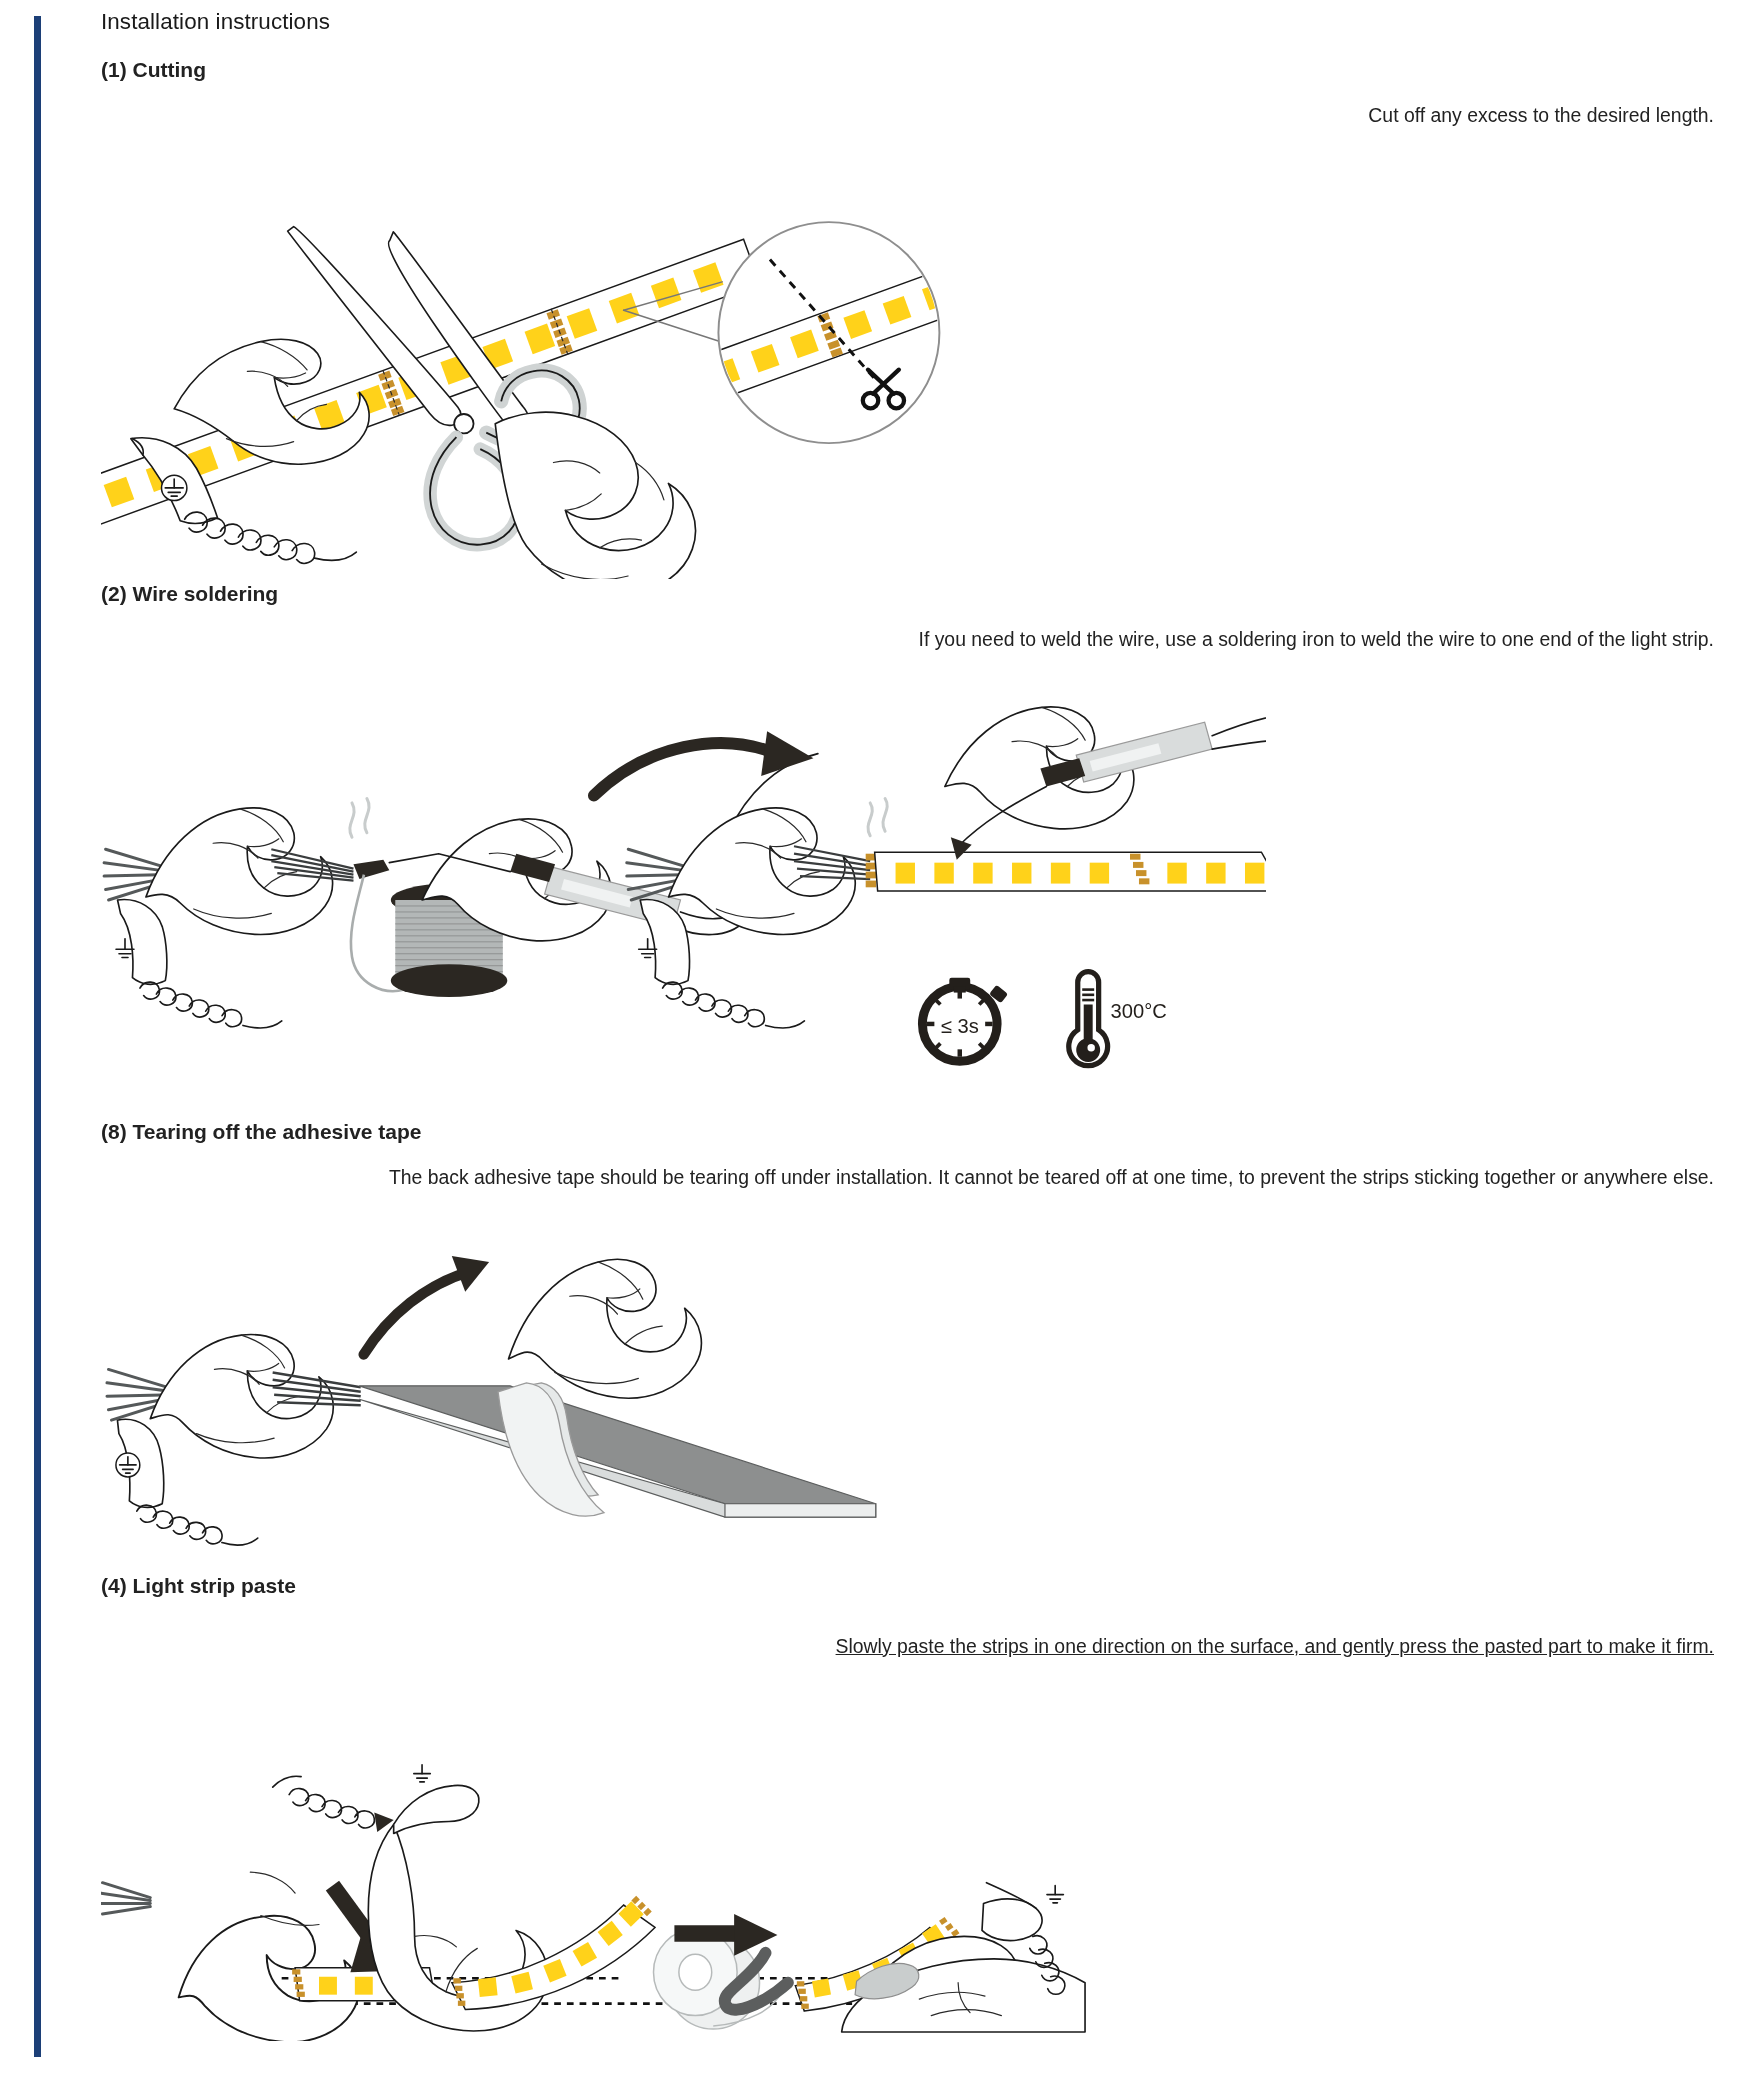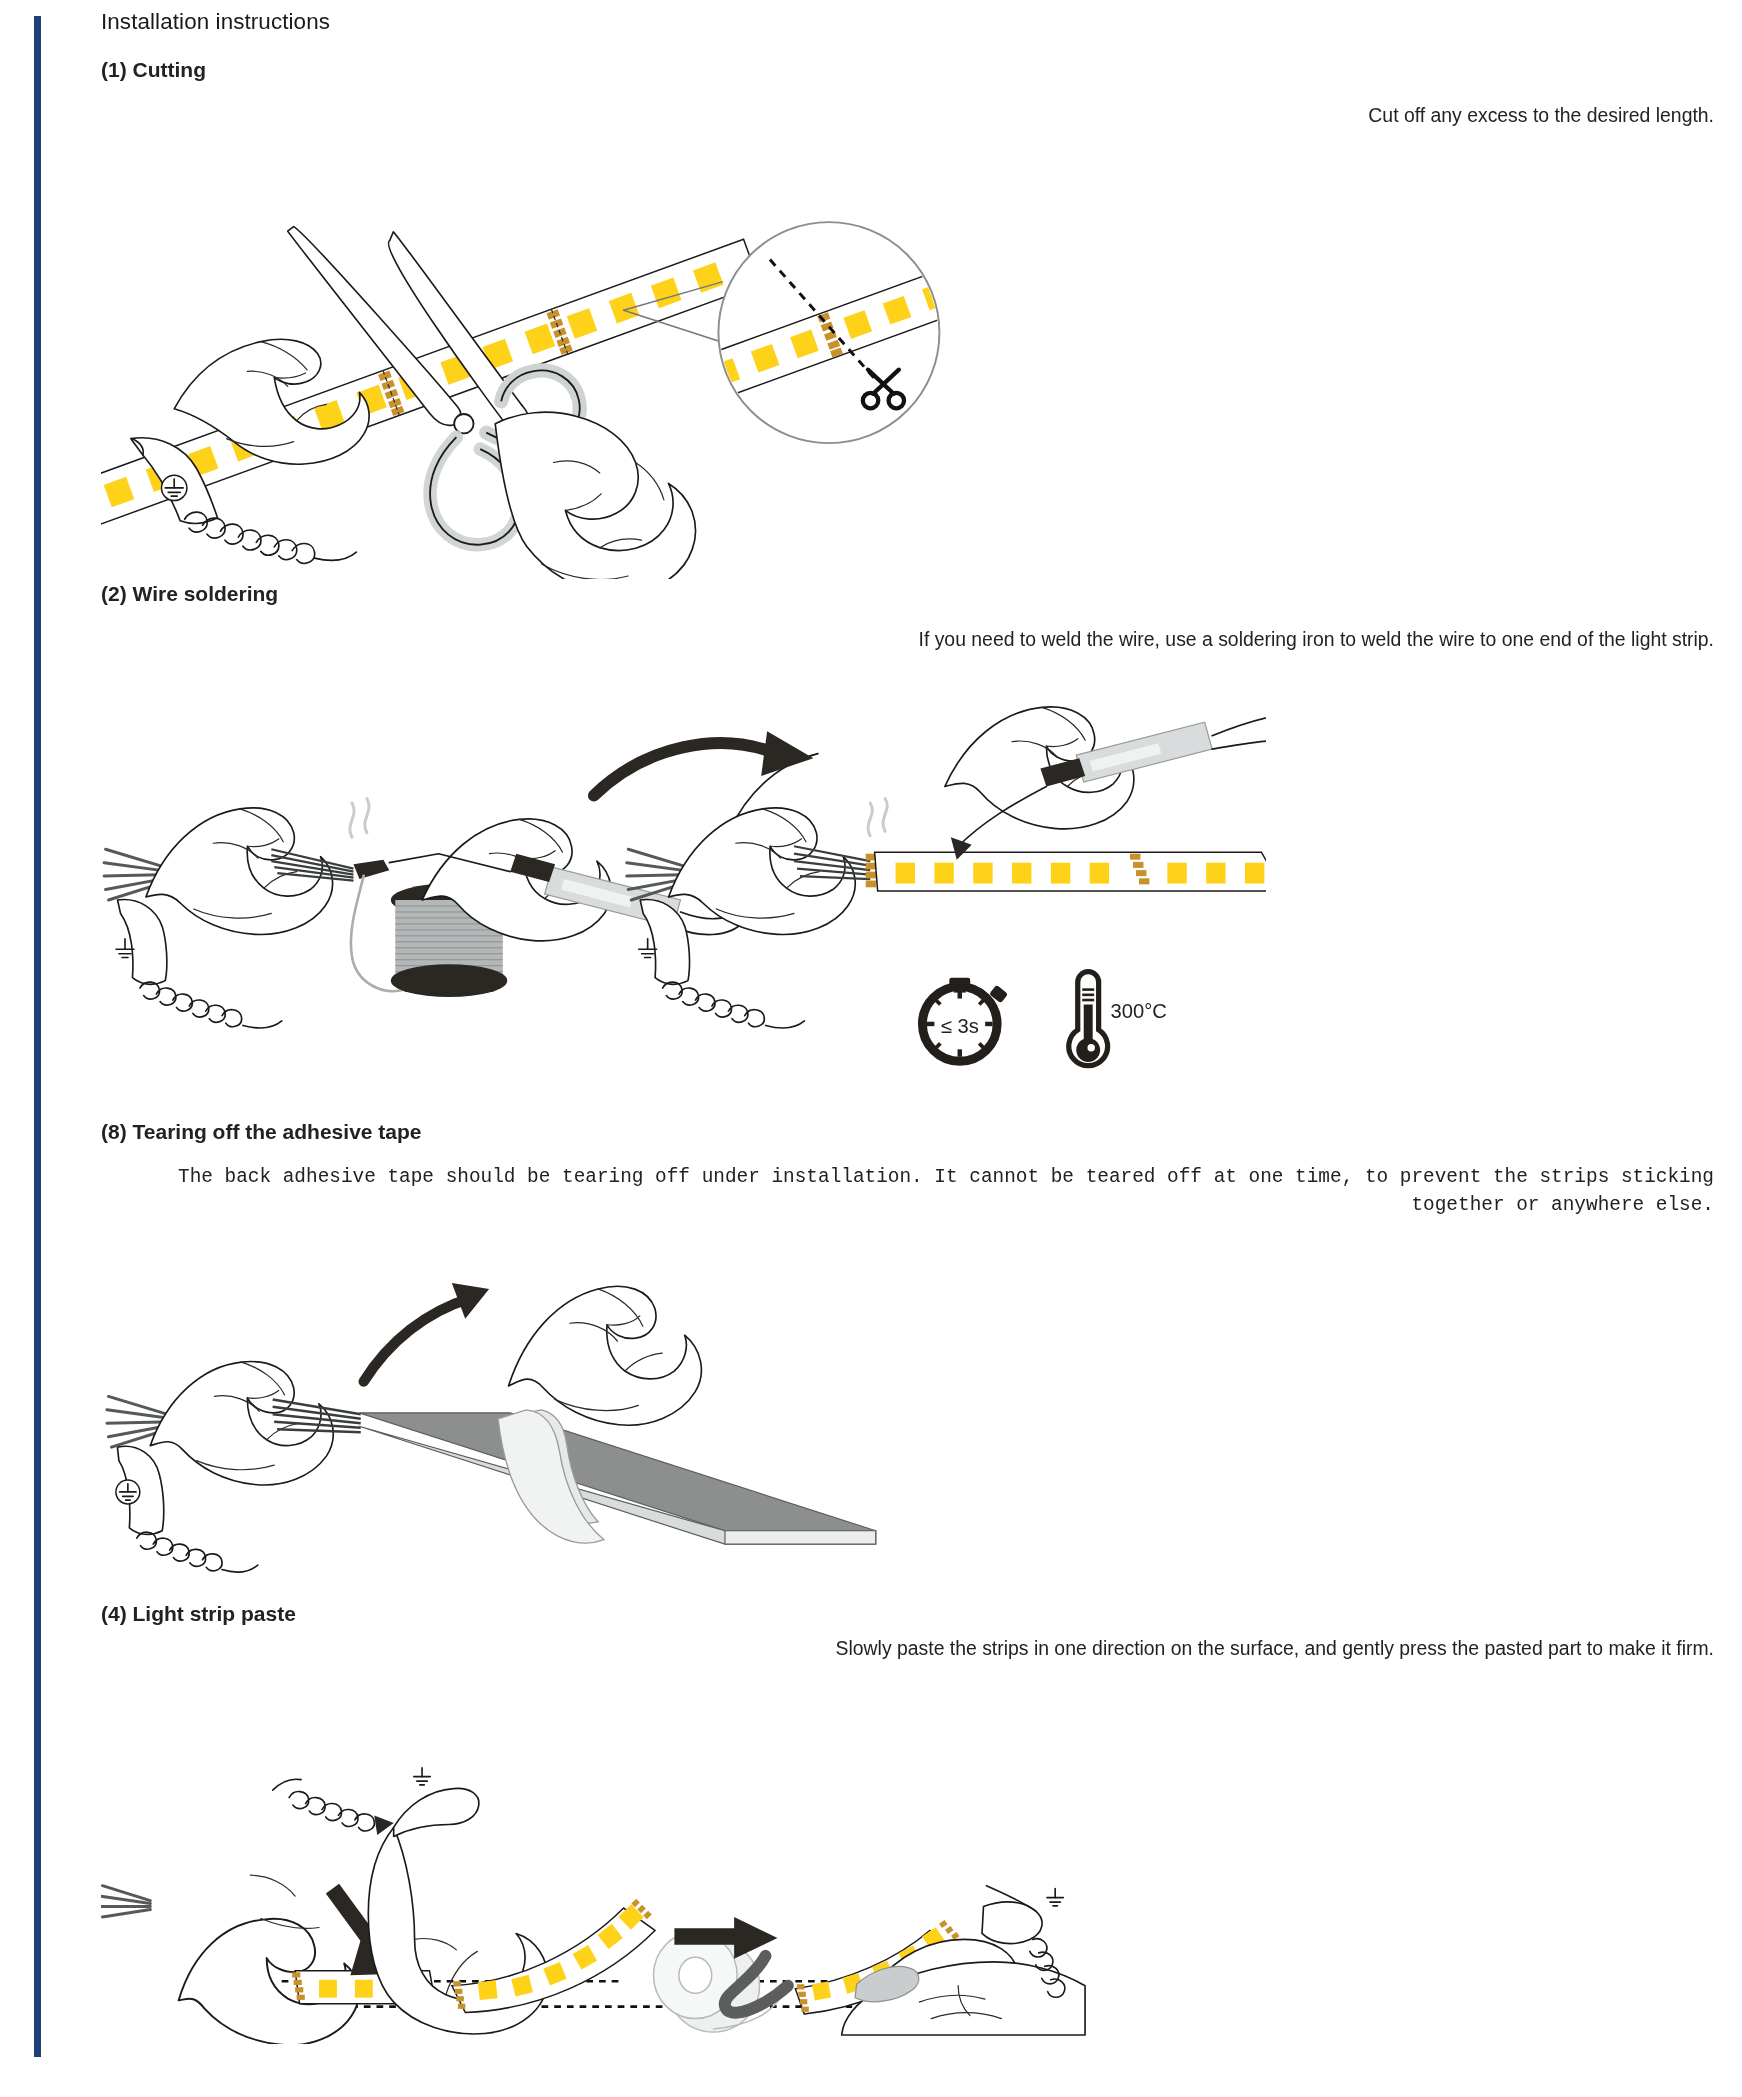--- a/index.html
+++ b/index.html
@@ -503,21 +503,21 @@
               <text class="icon-label" x="86" y="58">300°C</text>
             </g>
           </g>
         </g>
       </svg>
     </div>
   </section>
 
   <section class="step" style="margin-top:-6px;">
     <p class="step-title">(8)  Tearing off the adhesive tape</p>
-    <p class="step-body" style="margin-top:18.7px;font-family:Liberation Mono, monospace;">The back adhesive tape should be tearing off under installation. It cannot be teared off at one time, to prevent the strips sticking together or anywhere else.</p>
+    <p class="step-body" style="margin-top:18.7px;">The back adhesive tape should be tearing off under installation. It cannot be teared off at one time, to prevent the strips sticking together or anywhere else.</p>
 
     <div class="fig" style="margin-top:34px; height:351px;">
       <svg width="821" height="351" viewBox="0 0 1100 470">
 
         <g>
           <path class="sk" d="M22 260 C 50 254 72 272 78 296 C 84 318 86 350 82 372
                                C 66 380 50 378 38 368 C 40 340 38 300 24 278 Z"></path>
           <g class="ln">
             <path d="M48 382 c 6 -12 24 -10 26 2 c 2 12 -14 17 -21 8
                      M70 390 c 6 -12 24 -10 26 2 c 2 12 -14 17 -21 8
@@ -595,21 +595,21 @@
         <g>
           <path d="M352 172 C 386 118 436 78 496 60" fill="none" stroke="#2b2722" stroke-width="14" stroke-linecap="round"></path>
           <path class="blk" d="M470 40 L 520 48 L 488 88 Z"></path>
         </g>
       </svg>
     </div>
   </section>
 
   <section class="step" style="margin-top:-4.5px;">
     <p class="step-title">(4)   Light strip paste</p>
-    <p class="step-body" style="margin-top:8px;">Slowly paste the strips in one direction on the surface, and gently press the pasted part to make it firm.</p>
+    <p class="step-body" style="margin-top:33px;text-decoration:underline;">Slowly paste the strips in one direction on the surface, and gently press the pasted part to make it firm.</p>
 
     <div class="fig" style="margin-top:30px; height:351px;">
       <svg width="993" height="351" viewBox="0 0 1330 470">
 
         <g>
           <path class="dash-t" d="M242 386 L 700 386"></path>
           <path class="dash-t" d="M250 420 L 1006 420"></path>
           <path class="dash-t" d="M760 386 L 1090 386"></path>
         </g>
 

